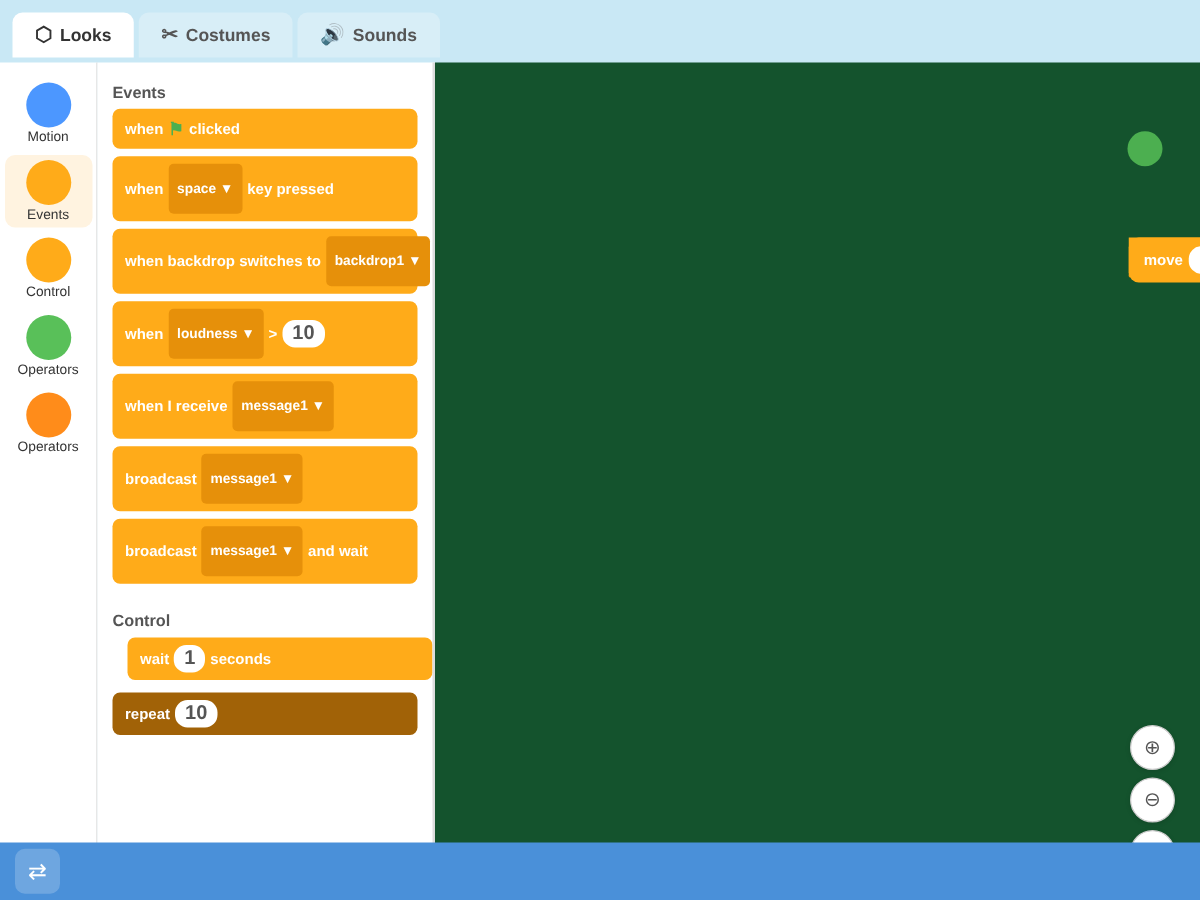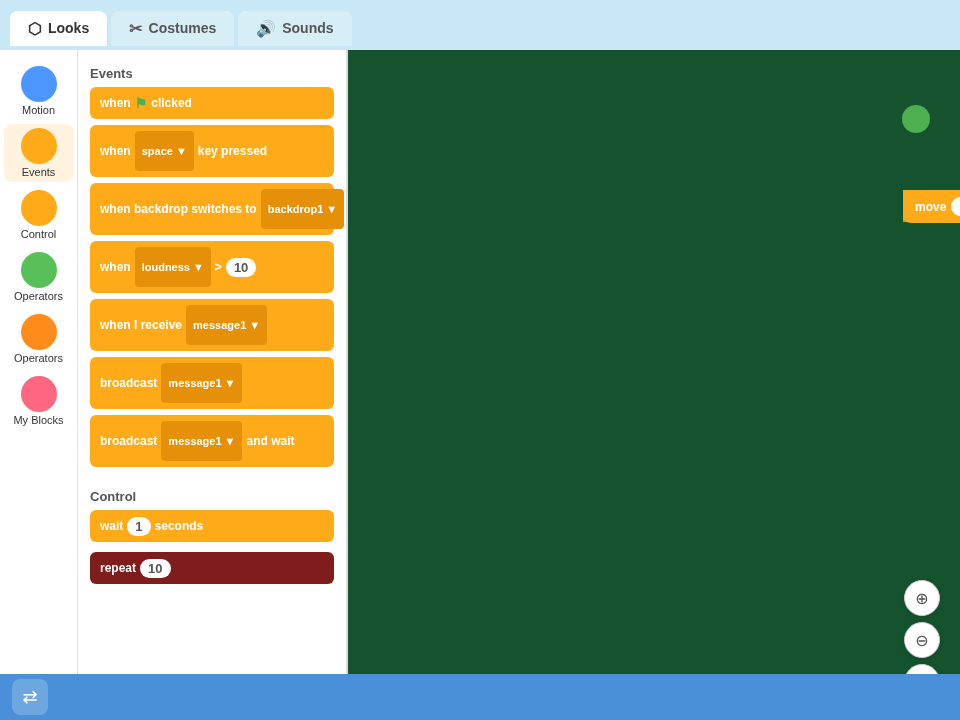--- a/index.html
+++ b/index.html
@@ -125,21 +125,21 @@
       font-size: 11px;
       color: #fff;
       display: inline-flex;
       align-items: center;
       gap: 3px;
     }
     .block-pill {
       background: #fff;
       border-radius: 10px;
       padding: 2px 8px;
-      font-size: 13px;
+      font-size: 16px;
       color: #555;
       display: inline-flex;
       align-items: center;
       gap: 2px;
     }
 
     
     .canvas-area {
       flex: 1;
       background: #14532d;
@@ -263,24 +263,20 @@
       <span class="category-label">Control</span>
     </div>
     <div class="category-item">
       <div class="category-dot" style="background:#59C059;"></div>
       <span class="category-label">Operators</span>
     </div>
     <div class="category-item">
       <div class="category-dot" style="background:#FF8C1A;"></div>
       <span class="category-label">Operators</span>
     </div>
-    <div class="category-item">
-      <div class="category-dot" style="background:#FF6680;"></div>
-      <span class="category-label">My Blocks</span>
-    </div>
   </div>
 
   <div class="blocks-panel">
 
     <div class="section-title">Events</div>
 
     
     <div class="block full-width">
       <span>when</span>
       <span style="color:#4caf50; font-size:14px;">⚑</span>
@@ -325,28 +321,28 @@
     
     <div class="block full-width">
       <span>broadcast</span>
       <span class="block-notch">message1 <span>▼</span></span>
       <span>and wait</span>
     </div>
 
     <div class="section-title" style="margin-top:16px;">Control</div>
 
     
-    <div class="block full-width" style="background:#FFAB19;">
+    <div class="block full-width" style="background:#FFAB19;margin-left:12px;">
       <span>wait</span>
       <span class="block-pill">1</span>
       <span>seconds</span>
     </div>
 
     
-    <div class="block full-width" style="background:#7f1d1d; margin-top:4px;">
+    <div class="block full-width" style="background:#a16207; margin-top:4px;">
       <span>repeat</span>
       <span class="block-pill">10</span>
     </div>
 
   </div>
 
   <div class="canvas-area">
 
     <div class="green-dot"></div>
 

